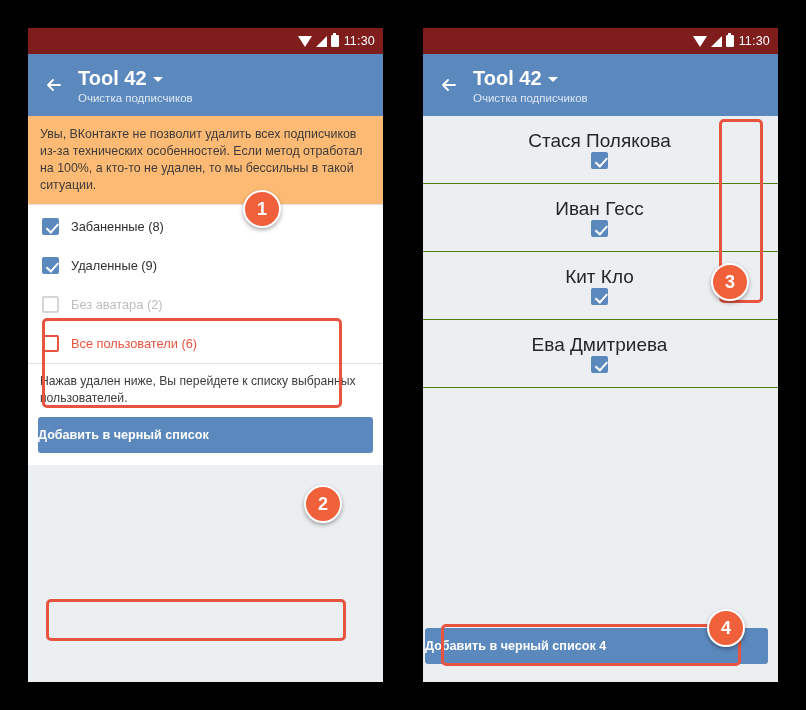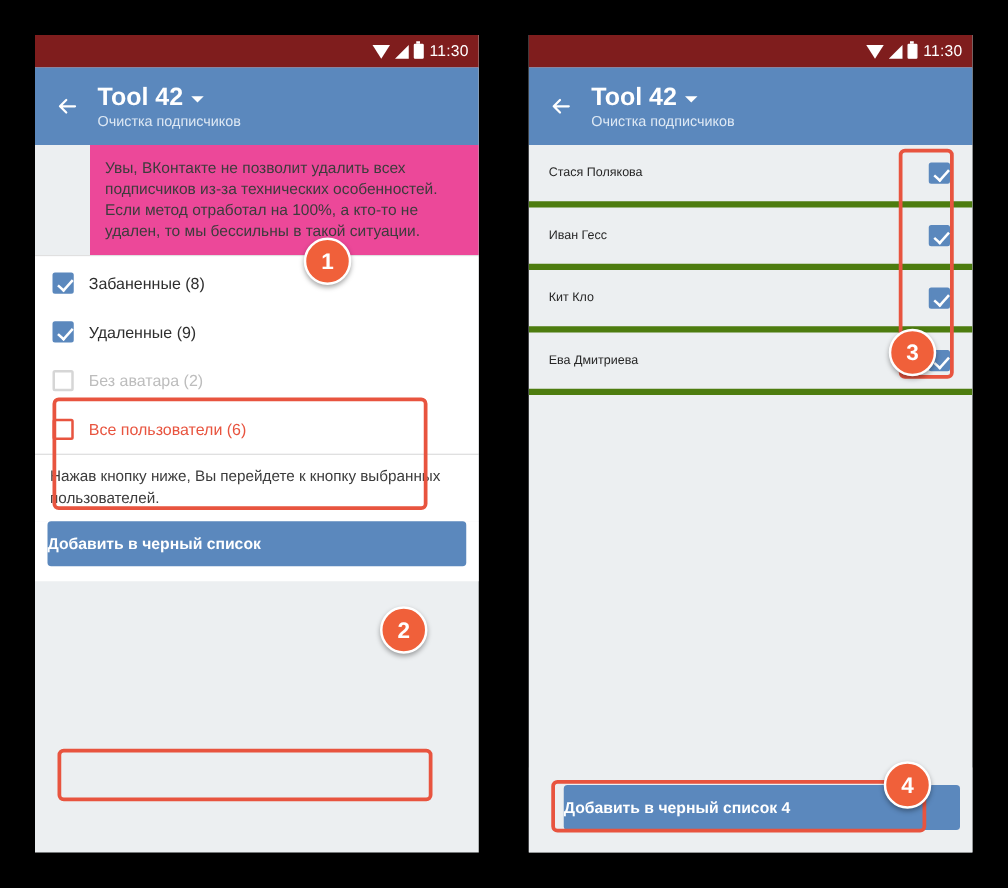--- a/index.html
+++ b/index.html
@@ -103,23 +103,22 @@
   }
   .appbar-sub {
     font-size: 11.5px;
     color: #dde8f4;
     margin-top: 2px;
   }
 
   
   .content { position: relative; height: calc(100% - 88px); }
   .white-card {
-    background: #ec4899;
+    background: #fdba74;
     padding: 10px 12px 0 12px;
-    margin-left: 44px;
   }
   .intro {
     font-size: 12.4px;
     color: #3c3c3c;
     line-height: 1.38;
     padding-bottom: 10px;
   }
   .divider { height: 1px; background: #e0e0e0; }
 
   .opt-list { background: #fff; padding: 2px 0 0 0; }
@@ -174,28 +173,29 @@
     border-radius: 3px;
   }
 
   
   .names-list { background: #eceff1; }
   .name-row {
     display: flex;
     align-items: center;
     justify-content: space-between;
     padding: 14px 18px 14px 16px;
-    font-size: 10px;
+    font-size: 19px;
     color: #262626;
-    border-bottom: 5px solid #4d7c0f;
+    border-bottom: 1px solid #4d7c0f;
+    flex-direction: column;
   }
   .bottom-btn-wrap {
     position: absolute;
     left: 0; right: 0; bottom: 0;
-    padding: 14px 10px 18px 28px;
+    padding: 14px 10px 18px 2px;
     background: #eceff1;
   }
 
   
   .hl-box {
     position: absolute;
     border: 3px solid #e8543f;
     border-radius: 5px;
     pointer-events: none;
   }
@@ -264,21 +264,21 @@
           <span class="cb disabled"></span>
           <span class="label-dim">Без аватара (2)</span>
         </div>
         <div class="opt-row">
           <span class="cb red"></span>
           <span class="label-red">Все пользователи (6)</span>
         </div>
       </div>
 
       <div class="divider"></div>
-      <div class="hint">Нажав кнопку ниже, Вы перейдете к кнопку выбранных пользователей.</div>
+      <div class="hint">Нажав удален ниже, Вы перейдете к списку выбранных пользователей.</div>
       <div class="btn-wrap">
         <div class="primary-btn">Добавить в черный список</div>
       </div>
     </div>
 
     <div class="hl-box" style="left:14px; top:290px; width:300px; height:90px;"></div>
     <div class="hl-box" style="left:18px; top:571px; width:300px; height:42px;"></div>
   </div>
 
   <div class="phone phone-right">

